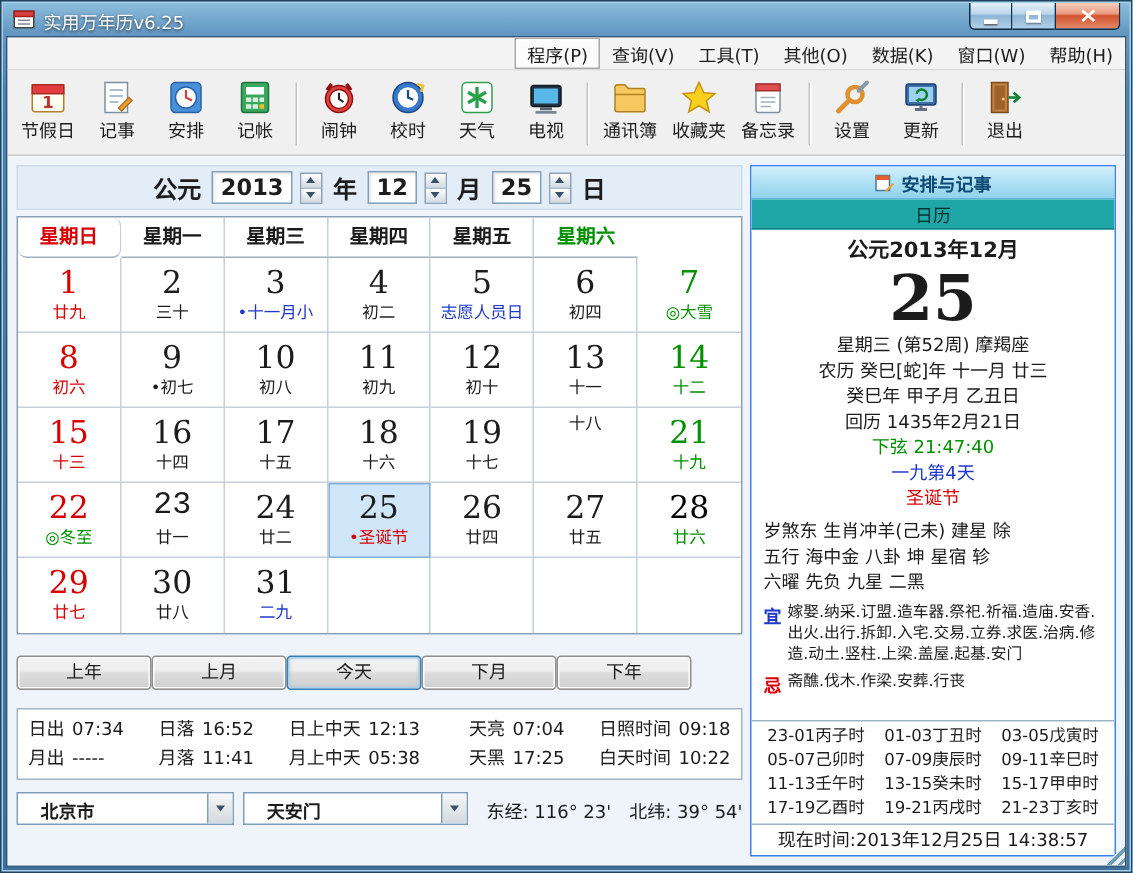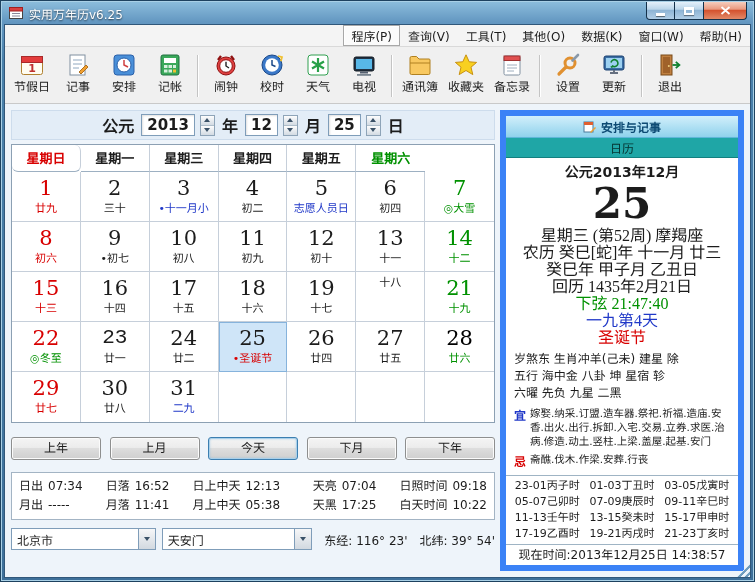--- a/index.html
+++ b/index.html
@@ -59,51 +59,51 @@
     border-right:1px solid #c6cfda; border-bottom:1px solid #9db0c2; }
   .cal-hcell:last-child { border-right:none; }
   .cal-body { display:grid; grid-template-columns:repeat(7,1fr); }
   .cal-cell { height:50px; border-right:1px solid #c6cfda; border-bottom:1px solid #c6cfda; text-align:center; padding-top:3px; cursor:default; }
   .cal-cell:nth-child(7n) { border-right:none; }
   .cal-cell:nth-child(n+29) { border-bottom:none; }
   .cal-cell .d { font-family:"DejaVu Serif","Liberation Serif",serif; font-size:21px; line-height:26px; }
   .cal-cell .n { font-size:11px; line-height:15px; white-space:nowrap; }
   .cal-cell.selected { outline:1px solid #86b3dc; outline-offset:-1px; }
 
-  .navrow { display:flex; justify-content:space-between; margin-top:14px; }
+  .navrow { display:flex; margin-top:14px; }
   .btn { width:90px; height:23px; line-height:21px; text-align:center; font-size:12px; cursor:default;
     border:1px solid #8e8f8f; border-radius:3px;
     background:linear-gradient(#f4f4f4,#ececec 45%,#dddddd 50%,#cfcfcf); box-shadow:inset 0 0 0 1px #fbfbfb; }
   .btn.default { border-color:#3c7fb1; box-shadow:inset 0 0 0 1px #a9d0ea, inset 0 0 3px #7fb6dd; }
 
   .sunmoon { margin-top:12px; border:1px solid #a3b4c4; background:#fff; padding:4px 7px; }
   .sm-row { display:flex; height:19px; line-height:19px; white-space:nowrap; }
   .sm-item { display:inline-flex; gap:5px; }
   .sm-item:nth-child(1) { width:88px; }
   .sm-item:nth-child(2) { width:88px; }
   .sm-item:nth-child(3) { width:122px; }
   .sm-item:nth-child(4) { width:88px; }
 
   .locrow { margin-top:8px; display:flex; align-items:center; gap:6px; white-space:nowrap; }
   .combo { height:22px; background:#fff; border:1px solid #7f9db9; display:flex; align-items:center; overflow:hidden; }
-  .combo .ctext { flex:1; padding:0 5px; }
+  .combo .ctext { flex:1; padding:0 15px;font-weight:bold; }
   .combo .dd { width:17px; height:100%; border-left:1px solid #7f9db9; display:flex; align-items:center; justify-content:center;
     background:linear-gradient(#f6f7f8,#d2d9e0); }
   .coord { font-size:12px; margin-left:6px; }
 
   
-  .right { flex:1; border:6px solid #3b82f6; background:#fff; display:flex; flex-direction:column; overflow:hidden; }
+  .right { flex:1; border:1px solid #3b82f6; background:#fff; display:flex; flex-direction:column; overflow:hidden; }
   .rp-head1 { height:22px; display:flex; align-items:center; justify-content:center; gap:5px; font-weight:bold;
     color:#0d4a73; background:linear-gradient(#d2effb,#8fd2ec); border-bottom:1px solid #5fb6d8; }
   .rp-head2 { height:20px; display:flex; align-items:center; justify-content:center;
     background:#1fa6a6; color:#05322f; border-bottom:1px solid #128080; cursor:default; }
   .rp-body { flex:1; padding:3px 8px 0 8px; text-align:center; overflow:hidden; }
   .rp-month { font-size:14px; font-weight:bold; line-height:18px; margin-top:2px; }
   .rp-big { font-family:"DejaVu Serif","Liberation Serif",serif; font-size:42px; font-weight:bold; line-height:46px; }
-  .rp-line { font-size:16px; line-height:17px;font-family:Liberation Serif, serif; }
+  .rp-line { font-size:12px; line-height:17px; }
   .rp-info { text-align:left; font-size:12px; line-height:17px; margin-top:5px; }
   .yiji { display:flex; text-align:left; margin-top:4px; }
   .yiji .lbl { font-size:12px; font-weight:bold; margin-right:4px; flex:0 0 auto; }
   .yiji .ytext { font-size:10.5px; line-height:14px; }
   .hours { border-top:1px solid #9fb4c4; display:grid; grid-template-columns:repeat(3,1fr);
     font-size:11px; line-height:16px; padding:2px 4px; text-align:center; }
   .nowline { border-top:1px solid #9fb4c4; height:21px; line-height:20px; text-align:center; font-size:12px; }
 
   .c-red   { color:#d80000; }
   .c-green { color:#009100; }

